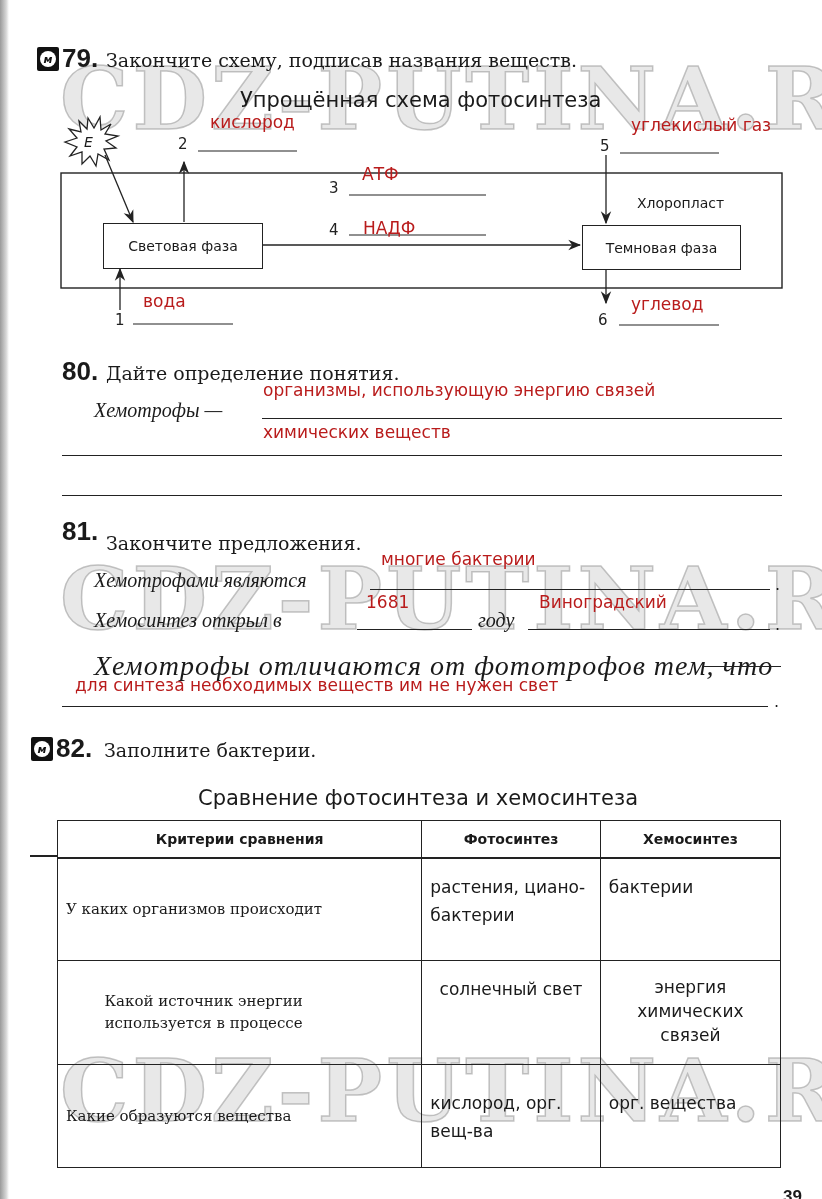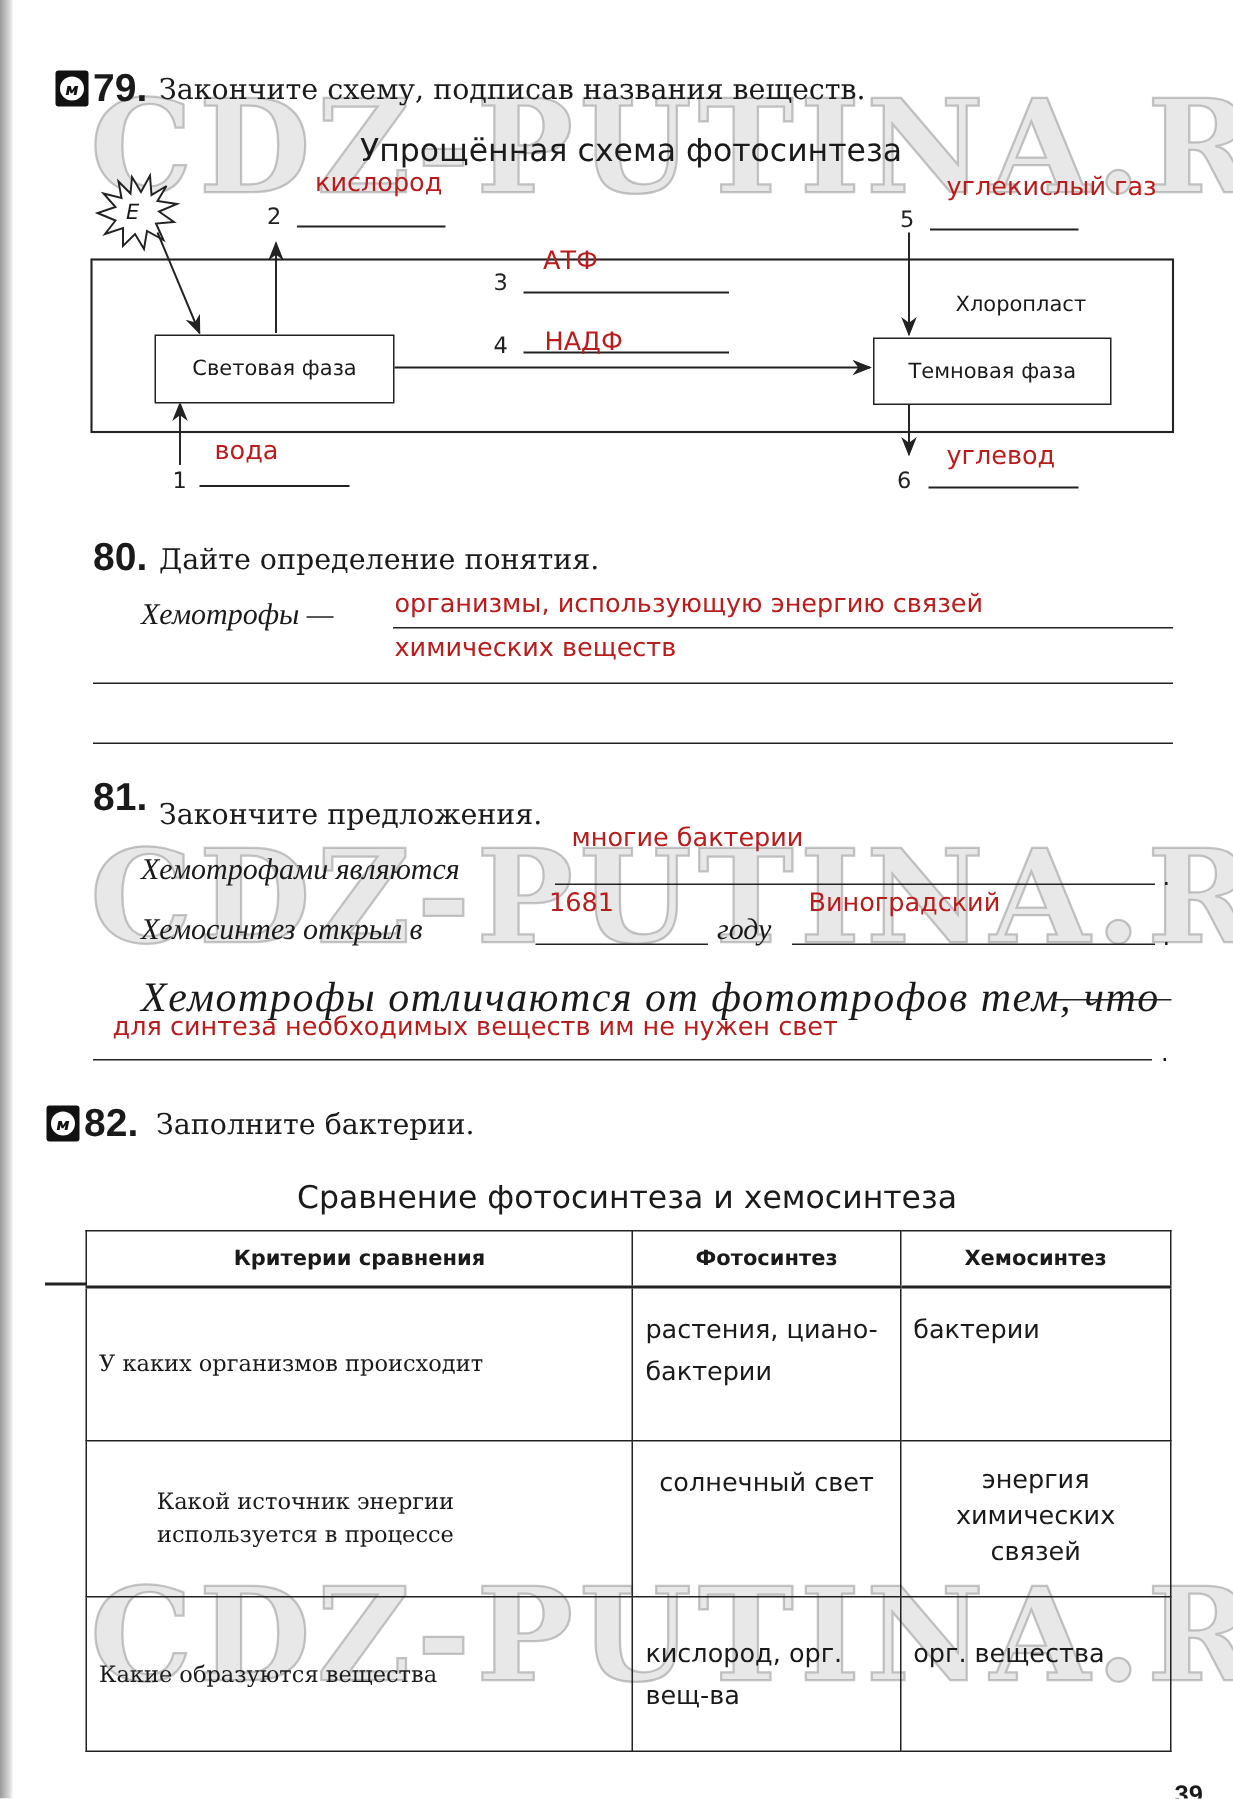--- a/index.html
+++ b/index.html
@@ -106,21 +106,21 @@
 <div class="abs hw" style="left:143px;top:291px;font-size:17px;">вода</div>
 <div class="abs hw" style="left:210px;top:112px;font-size:17px;">кислород</div>
 <div class="abs hw" style="left:362px;top:164px;font-size:17px;">АТФ</div>
 <div class="abs hw" style="left:363px;top:218px;font-size:17px;">НАДФ</div>
 <div class="abs hw" style="left:631px;top:115px;font-size:17px;">углекислый газ</div>
 <div class="abs hw" style="left:631px;top:294px;font-size:17px;">углевод</div>
 
 <div class="abs num" style="left:62px;top:356px;">80.</div>
 <div class="abs title" style="left:106px;top:362px;">Дайте определение понятия.</div>
 <div class="abs it" style="left:94px;top:399px;font-size:20px;">Хемотрофы —</div>
-<div class="abs hw" style="left:263px;top:393px;font-size:17px;">организмы, использующую энергию связей</div>
+<div class="abs hw" style="left:263px;top:380px;font-size:17px;">организмы, использующую энергию связей</div>
 <div class="line" style="left:262px;top:418px;width:520px;"></div>
 <div class="abs hw" style="left:263px;top:422px;font-size:17px;">химических веществ</div>
 <div class="line" style="left:62px;top:455px;width:720px;"></div>
 <div class="line" style="left:62px;top:495px;width:720px;"></div>
 
 <div class="abs num" style="left:62px;top:516px;">81.</div>
 <div class="abs title" style="left:106px;top:532px;">Закончите предложения.</div>
 
 <div class="abs hw" style="left:381px;top:549px;font-size:17px;">многие бактерии</div>
 <div class="abs it" style="left:94px;top:569px;font-size:20px;">Хемотрофами являются</div>

